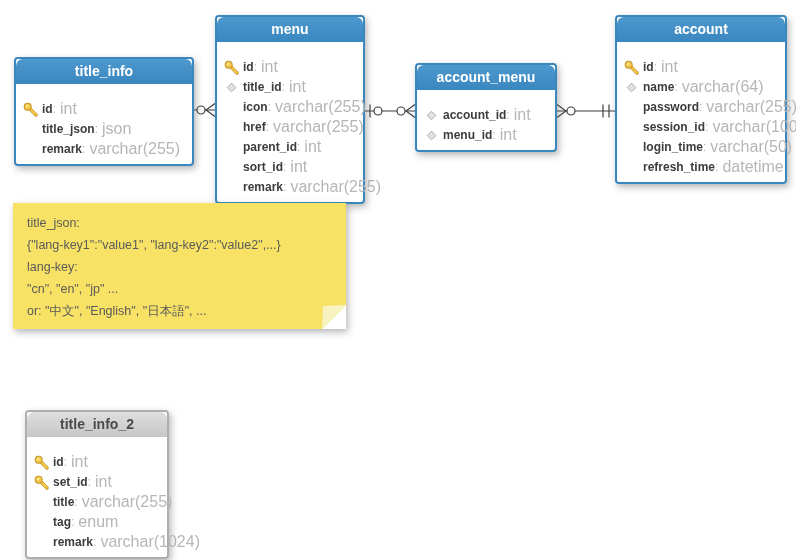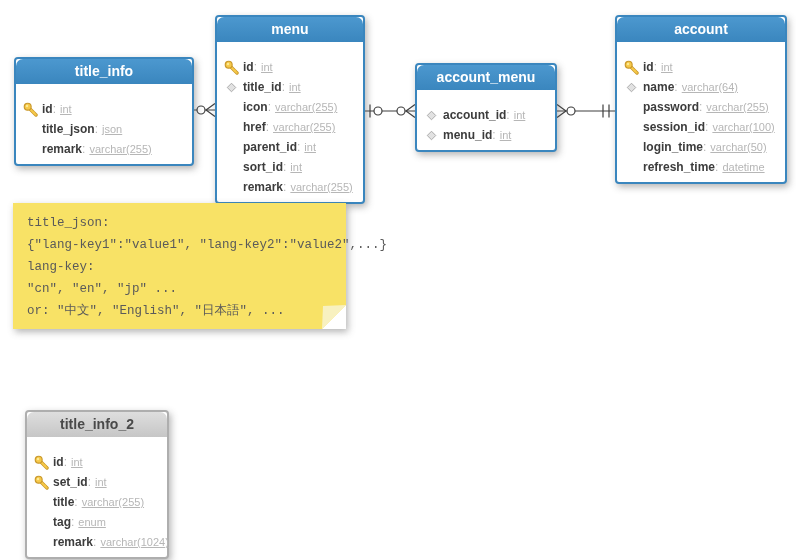--- a/index.html
+++ b/index.html
@@ -64,34 +64,32 @@
     font-size: 12px;
     font-weight: bold;
     color: var(--field-name, #3c3c3c);
   }
   .field-name::after {
     content: ":";
     font-weight: normal;
     color: var(--field-type, #b6b6b6);
   }
   .field-type {
-    font-size: 11px;
+    font-size: 16px;
     color: var(--field-type, #b6b6b6);
     margin-left: 4px;
-    text-decoration: underline;
   }
   .sticky-note {
     position: absolute;
     background: var(--note-bg, #f8e266);
     box-shadow: 2px 3px 7px rgba(90,90,90,0.45);
     padding: 9px 14px 7px 14px;
     font-size: 12.5px;
     line-height: 22px;
     color: var(--note-text, #5a5a5a);
-    font-family: Liberation Mono, monospace;
   }
   .note-line { white-space: pre; }
   .note-corner {
     position: absolute;
     right: 0; bottom: 0;
     width: 24px; height: 24px;
   }
 </style>
 </head>
 <body>

